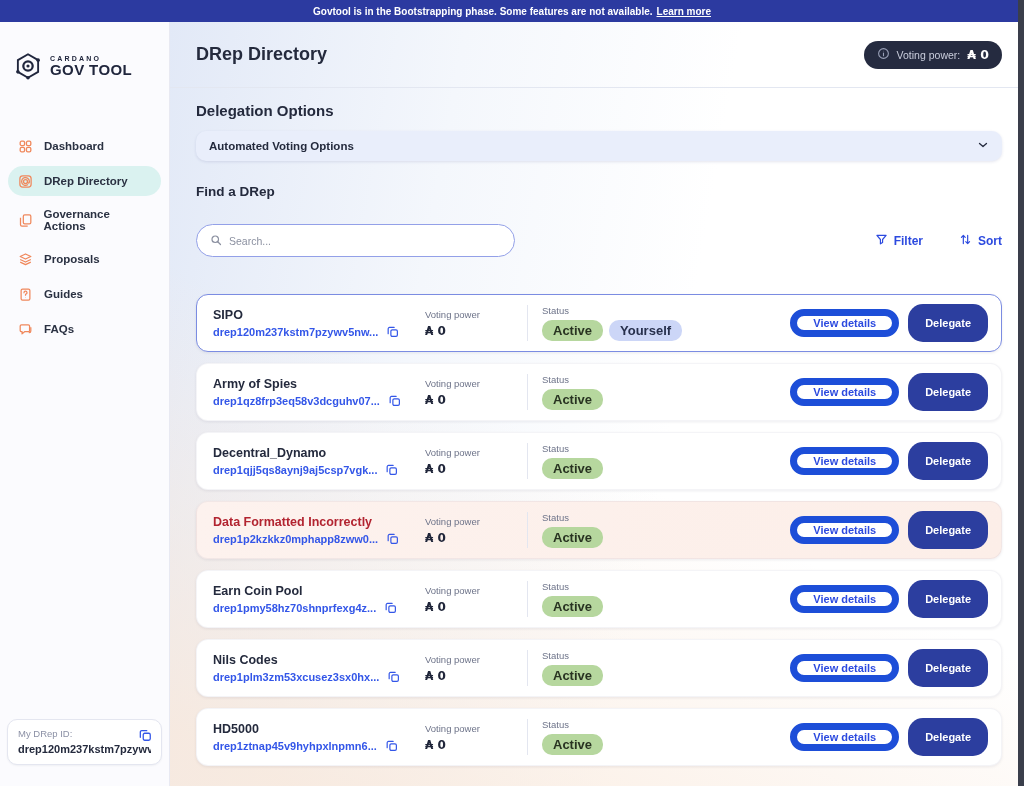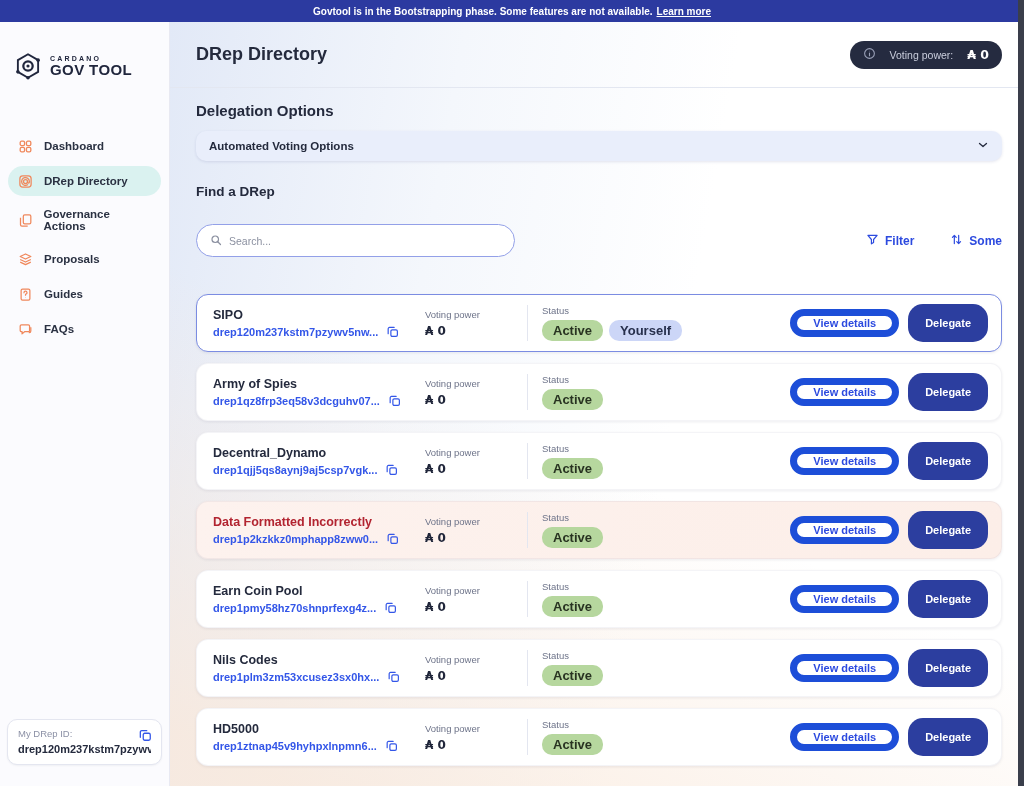--- a/index.html
+++ b/index.html
@@ -49,21 +49,21 @@
       linear-gradient(100deg, #e2e9f7 0%, #f4f7fc 30%, #ffffff 58%);
   }
   .main-header {
     height:66px; flex-shrink:0; display:flex; align-items:center;
     justify-content:space-between; padding:0 22px 0 26px;
     border-bottom:1px solid #e3e7f1;
   }
   .page-title { font-size:18px; font-weight:bold; color:#242a3d; }
   .vp-pill {
     height:28px; background:var(--pill-dark-bg,#252b40); border-radius:14px;
-    display:flex; align-items:center; gap:14px; padding:0 13px;
+    display:flex; align-items:center; gap:7px; padding:0 13px;
   }
   .vp-label { font-size:10.5px; color:#c9cddc; }
   .vp-amount { font-size:12.5px; color:#fff; font-weight:bold; font-family:"DejaVu Sans",sans-serif; }
   .content { padding:14px 22px 0 26px; flex:1; min-width:0; }
   .section-title { font-size:15px; font-weight:bold; color:#242a3d; margin-bottom:12px; }
   .accordion {
     height:30px; background:#e9eefb; border-radius:10px;
     box-shadow:0 1px 3px rgba(40,50,120,.12);
     display:flex; align-items:center; justify-content:space-between;
     padding:0 13px; margin-bottom:23px; cursor:pointer;
@@ -277,21 +277,21 @@
           </span>
           <span>Filter</span>
         </div>
         <div class="tool-btn">
           <span>
             <svg width="13" height="13" viewBox="0 0 24 24" fill="none" stroke="currentColor" stroke-width="2.2" stroke-linecap="round" stroke-linejoin="round">
                 <path d="M8 19.5v-15M8 4.5L4.5 8M8 4.5L11.5 8"></path>
                 <path d="M16 4.5v15M16 19.5l-3.5-3.5M16 19.5l3.5-3.5"></path>
               </svg>
           </span>
-          <span>Some</span>
+          <span>Sort</span>
         </div>
       </div>
 
       <div class="cards">
           <div class="card highlight">
     <div class="col-name">
       <div class="drep-name">SIPO</div>
       <div class="drep-id-row">
         <a class="drep-id">drep120m237kstm7pzywv5nw...</a>
         <span class="copy-icon">

